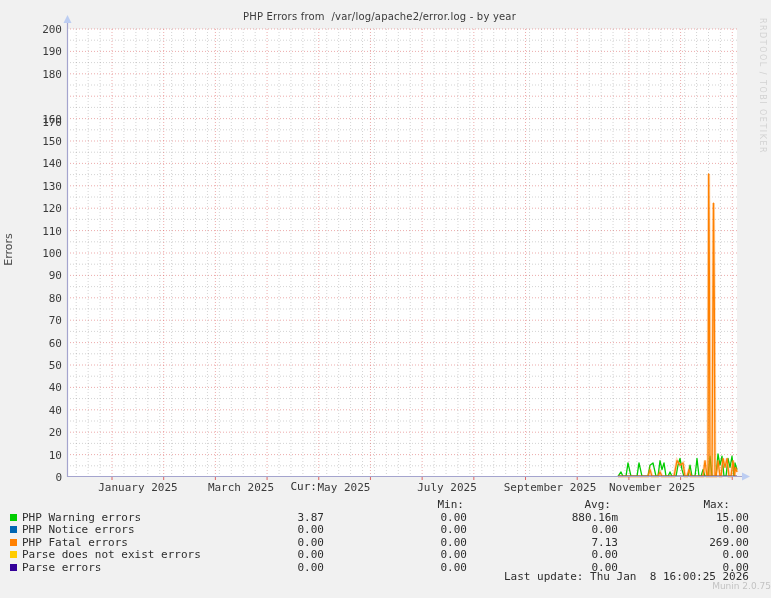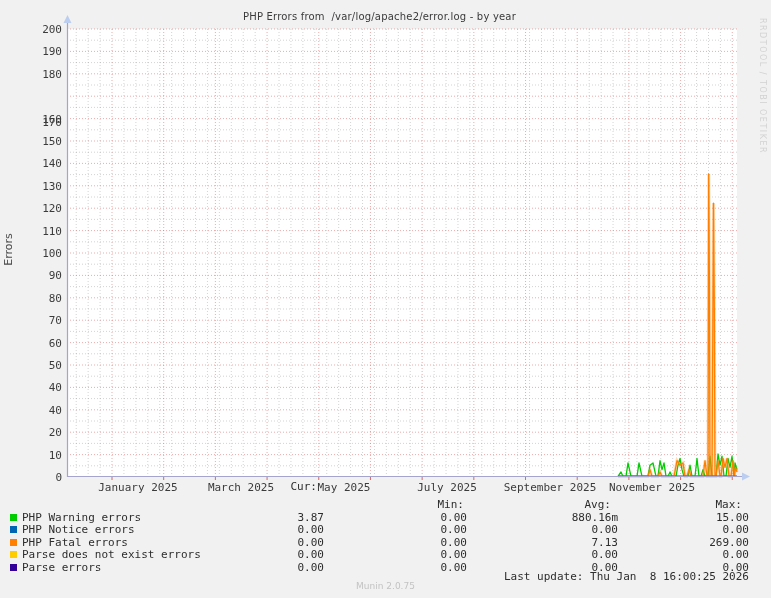--- a/index.html
+++ b/index.html
@@ -40,21 +40,21 @@
     position:absolute;font-size:11px;line-height:12px;color:#2d2d2d;white-space:pre;
   }
   .leg-sq{
     position:absolute;width:7px;height:7px;left:10px;
   }
   #last-update{
     position:absolute;top:570px;right:22px;
     font-size:11px;color:#2d2d2d;white-space:pre;
   }
   #munin-version{
-    position:absolute;top:581px;left:0;width:771px;text-align:center;
+    position:absolute;top:581px;left:0;width:771px;text-align:right;
     font-size:9px;color:#c3c3c3;
   }
 </style>
 </head>
 <body>
 
 <div id="graph-title">PHP Errors from  /var/log/apache2/error.log - by year</div>
 <div id="rrd-watermark">RRDTOOL / TOBI OETIKER</div>
 <div id="y-axis-title">Errors</div>
 
@@ -218,21 +218,21 @@
     <div class="xlab mono" style="left: 181px; top: 482px;">March 2025</div>
     <div class="xlab mono" style="left: 284px; top: 482px;">May 2025</div>
     <div class="xlab mono" style="left: 387px; top: 482px; text-align: center;">July 2025</div>
     <div class="xlab mono" style="left: 490px; top: 482px;">September 2025</div>
     <div class="xlab mono" style="left: 592px; top: 482px;">November 2025</div>
   </div>
 <div id="legend">
     <div class="leg-cell mono" style="top: 481px; right: 454px;">Cur:</div>
     <div class="leg-cell mono" style="top: 499px; right: 307px;">Min:</div>
     <div class="leg-cell mono" style="top: 499px; right: 160px;">Avg:</div>
-    <div class="leg-cell mono" style="top: 499px; right: 29px; text-align: center;">Max:</div>
+    <div class="leg-cell mono" style="top: 499px; right: 41px; text-align: center;">Max:</div>
     <div class="leg-sq" style="top: 513.5px; background: rgb(0, 204, 0);"></div>
     <div class="leg-cell mono" style="left: 22px; top: 511.5px;">PHP Warning errors</div>
     <div class="leg-cell mono" style="top: 511.5px; right: 447px; margin-left: 20px;">3.87</div>
     <div class="leg-cell mono" style="top: 511.5px; right: 304px;">0.00</div>
     <div class="leg-cell mono" style="top: 511.5px; right: 153px;">880.16m</div>
     <div class="leg-cell mono" style="top: 511.5px; right: 22px;">15.00</div>
     <div class="leg-sq" style="top: 526px; background: rgb(0, 102, 179);"></div>
     <div class="leg-cell mono" style="left: 22px; top: 524px;">PHP Notice errors</div>
     <div class="leg-cell mono" style="top: 524px; right: 447px;">0.00</div>
     <div class="leg-cell mono" style="top: 524px; right: 304px;">0.00</div>

